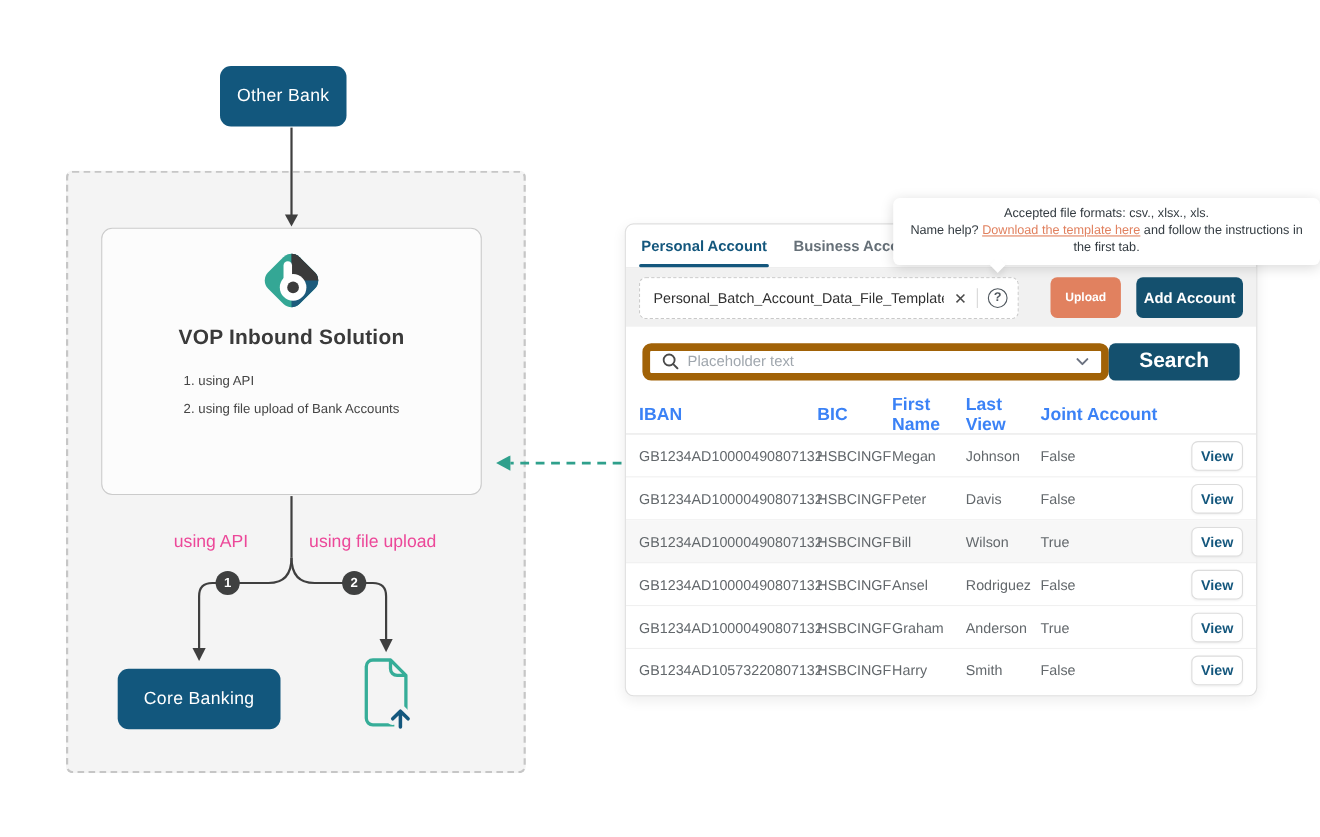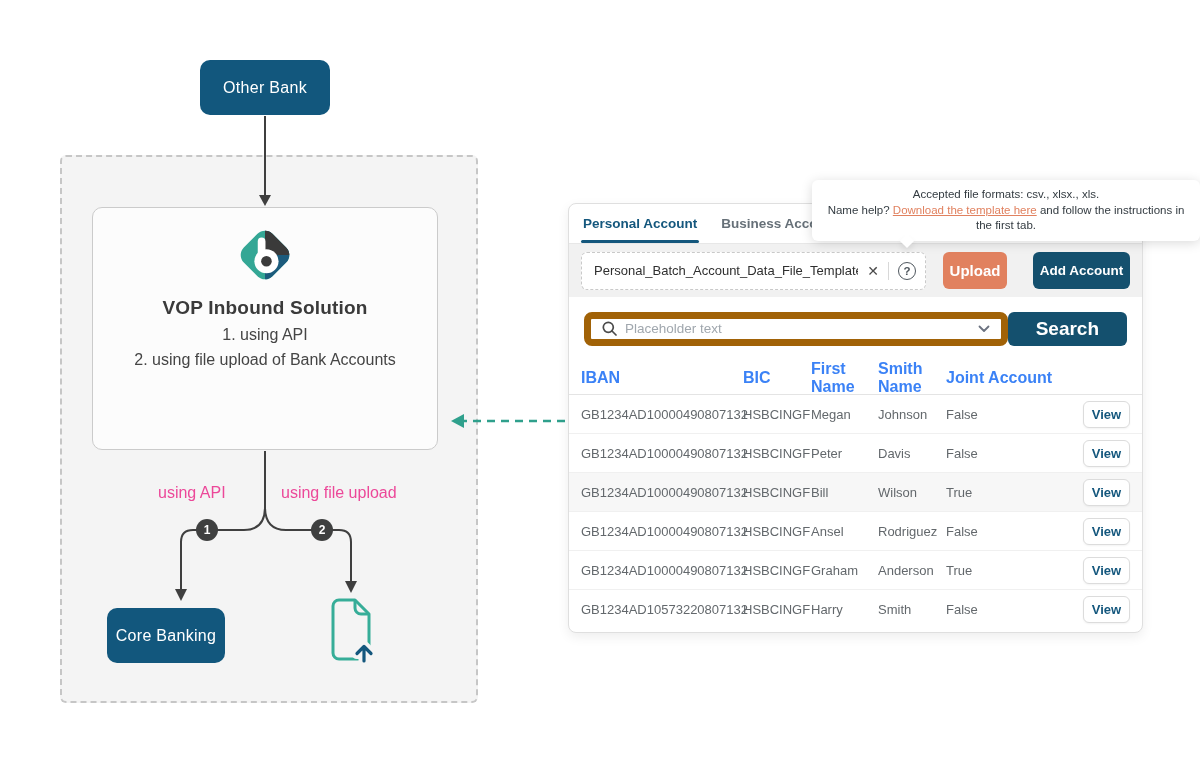--- a/index.html
+++ b/index.html
@@ -7,46 +7,46 @@
   .canvas {
     position:relative; width:1200px; height:761px; background:#fff;
     font-family:"Liberation Sans", sans-serif; overflow:hidden;
   }
   
   .dashed-container {
     position:absolute; left:60px; top:155px; width:418px; height:548px;
     background:#F4F4F4; border:2px dashed #C6C6C6; border-radius:6px;
   }
   .other-bank-btn {
-    position:absolute; left:200px; top:60px; width:130px; height:55px;
+    position:absolute; left:200px; top:60px; width:115px; height:55px;
     background:var(--navy-diagram,#12577D); border-radius:10px;
     display:flex; align-items:center; justify-content:center;
     color:#fff; font-size:16px; font-weight:500; letter-spacing:.3px;
   }
   .solution-box {
     position:absolute; left:92px; top:207px; width:346px; height:243px;
     background:#FCFCFC; border:1.5px solid #CBCBCB; border-radius:10px;
-    display:flex; flex-direction:column; align-items:center; text-align:center;
+    display:flex; flex-direction:column; align-items:center; text-align:left;
   }
   .solution-box .logo { margin-top:18px; width:58px; height:58px; }
   .solution-title { margin-top:13px; font-size:19px; font-weight:700; color:#3A3A3A; letter-spacing:.2px; }
   .solution-subtitle { margin-top:20px; font-size:16px; color:#454545; }
-  .solution-options { margin-top:3px; font-size:16px; color:#454545; line-height:25px; }
+  .solution-options { margin-top:15px; font-size:12px; color:#454545; line-height:25px; }
   .branch-label { position:absolute; font-size:16px; color:#ec4899; text-align:left; }
   .branch-label.b1 { left:158px; top:484px; width:100px; }
   .branch-label.b2 { left:281px; top:484px; width:138px; }
   .badge {
     position:absolute; width:22px; height:22px; border-radius:50%;
     background:#3F4040; color:#fff; font-size:12px; font-weight:700;
     display:flex; align-items:center; justify-content:center; z-index:4;
   }
   .badge.n1 { left:196px; top:519px; }
   .badge.n2 { left:311px; top:519px; }
   .core-banking-btn {
-    position:absolute; left:107px; top:608px; width:118px; height:55px;
+    position:absolute; left:107px; top:608px; width:148px; height:55px;
     background:var(--navy-diagram,#12577D); border-radius:10px;
     display:flex; align-items:center; justify-content:center;
     color:#fff; font-size:16px; font-weight:500; letter-spacing:.3px;
   }
   .file-upload-icon { position:absolute; left:326px; top:597px; }
   #connector-svg { position:absolute; left:0; top:0; z-index:3; pointer-events:none; }
 
   
   .panel {
     position:absolute; left:568px; top:203px; width:575px; height:430px;
@@ -70,22 +70,22 @@
   }
   .filename { flex:1; font-size:13px; color:#2F2F2F; white-space:nowrap; overflow:hidden; }
   .x-icon { font-size:14px; color:#4A4A4A; cursor:pointer; line-height:1; }
   .vdiv { width:1px; height:18px; background:#D8D8D8; }
   .q-icon {
     width:18px; height:18px; border:1.5px solid #4F575E; border-radius:50%;
     font-size:11.5px; font-weight:700; color:#4F575E;
     display:flex; align-items:center; justify-content:center; cursor:pointer;
   }
   .upload-btn {
-    margin-left:17px; width:64px; height:37px; background:var(--salmon,#E1815F);
-    border:none; border-radius:6px; color:#fff; font-size:15px; font-weight:700;
+    margin-left:29px; width:64px; height:37px; background:var(--salmon,#E1815F);
+    border:none; border-radius:6px; color:#fff; font-size:11px; font-weight:700;
     font-family:inherit; cursor:pointer;
   }
   .add-account-btn {
     margin-left:auto; width:97px; height:37px; background:var(--navy-button,#14506E);
     border:none; border-radius:6px; color:#fff; font-size:13.5px; font-weight:700;
     font-family:inherit; cursor:pointer;
   }
   .search-row { height:63px; display:flex; align-items:center; padding:0 15px; }
   .search-box {
     width:426px; height:34px; border:7px solid #a16207; border-radius:8px;
@@ -223,21 +223,21 @@
           <polyline points="1.5,1.5 6,6 10.5,1.5" fill="none" stroke="#6B7280" stroke-width="1.8" stroke-linecap="round" stroke-linejoin="round"></polyline>
         </svg>
       </div>
       <button class="search-btn">Search</button>
     </div>
 
     <div class="thead">
       <div>IBAN</div>
       <div>BIC</div>
       <div>First Name</div>
-      <div>Smith Name</div>
+      <div>Last View</div>
       <div>Joint Account</div>
       <div></div>
     </div>
 
     <div>
 
     <div class="trow">
           <div>GB1234AD10000490807132</div>
           <div>HSBCINGF</div>
           <div>Megan</div>

